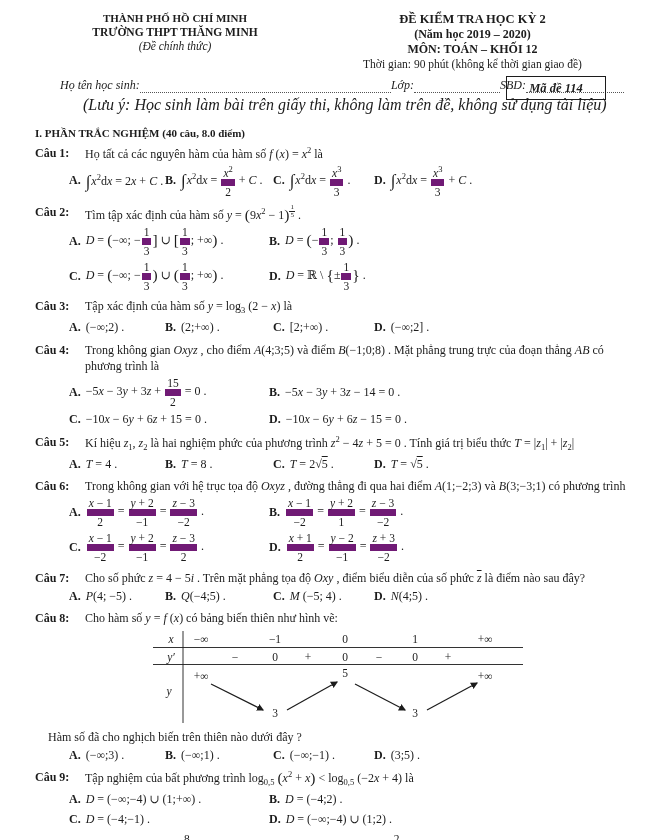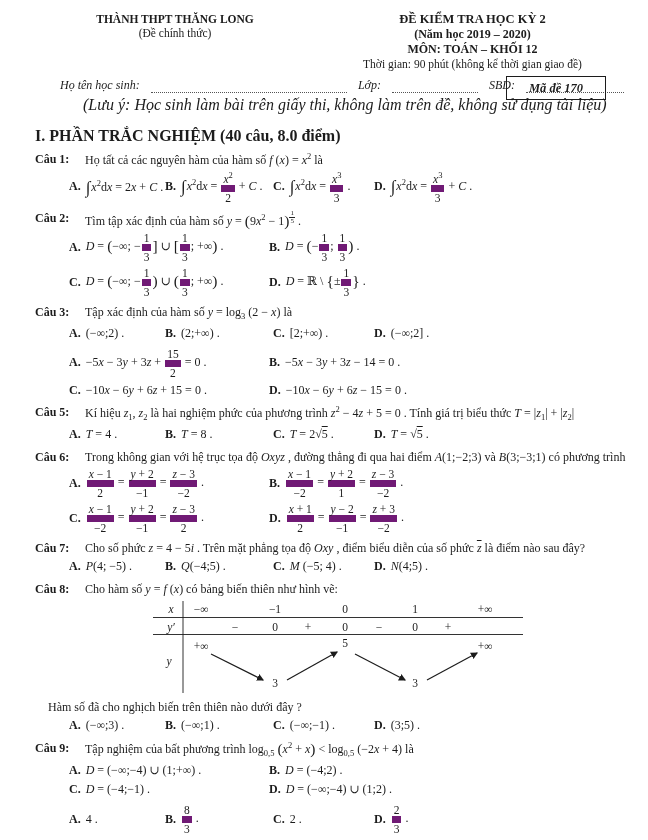--- a/index.html
+++ b/index.html
@@ -5,40 +5,40 @@
   html,body{margin:0;padding:0;background:#fff;}
   body{width:648px;height:840px;overflow:hidden;color:#1c1c1c;
        font-family:"Liberation Serif","DejaVu Serif",serif;font-size:12px;}
   .page{position:relative;box-sizing:border-box;width:648px;height:840px;
         padding:12px 18px 0 35px;}
   
   .hdr{display:flex;}
   .h-left{width:280px;text-align:center;line-height:1.22;}
   .h-right{width:315px;text-align:center;line-height:1.22;}
   .b{font-weight:bold;}
-  .it{}
+  .it{font-style:italic;}
   .h-left .l1,.h-left .l2{font-size:11px;}
   .h-left .l3{font-size:11.5px;}
   .h-left .l4{font-size:11.5px;}
   .h-right .l1{font-size:12.5px;}
   .h-right .l2,.h-right .l3{font-size:12px;}
   .h-right .l4{font-size:11.5px;}
   
-  .student{display:flex;align-items:flex-end;font-style:italic;margin:7px 6px 0 25px;font-size:12px;gap:11px;}
+  .student{display:flex;align-items:flex-end;font-style:italic;margin:7px 6px 0 25px;font-size:12px;}
   .ld{border-bottom:1.2px dotted #555;height:12px;}
   .ld.grow{flex:1;}
   .ld.w1{width:86px;}
   .ld.w2{width:98px;}
   .lbl{white-space:nowrap;}
   
   .note{font-style:italic;margin:3px 0 0 48px;font-size:16px;}
   .code-box{position:absolute;top:76px;right:42px;width:98px;height:22px;
             border:1.4px solid #1c1c1c;text-align:center;line-height:22px;
             font-weight:bold;font-style:italic;font-size:12.5px;}
-  .section-title{font-weight:bold;font-size:16px;margin-top:13px;}
+  .section-title{font-weight:bold;font-size:11px;margin-top:13px;}
   
   .q{margin-top:6px;}
   .q-head{display:flex;line-height:1.35;}
   .q-label{font-weight:bold;flex:0 0 50px;}
   .q-text{flex:1;}
   .q-follow{margin:3px 0 0 13px;}
   .opts{margin-left:34px;margin-top:3px;}
   .opts.row4{display:grid;grid-template-columns:96px 108px 101px auto;align-items:center;}
   .opts.grid2{display:grid;grid-template-columns:200px auto;row-gap:4px;align-items:center;}
   .opt{display:flex;align-items:center;white-space:nowrap;line-height:1.3;}
@@ -58,21 +58,22 @@
   .ov{text-decoration:overline;}
   .bbt{margin:4px 0 0 118px;}
 </style>
 </head>
 <body>
 
 <div class="page">
 
   <div class="hdr">
     <div class="h-left">
-      <div class="l3 b">THÀNH THPT THĂNG LONG</div>
+      <div class="l2 b">THÀNH PHỐ HỒ CHÍ MINH</div>
+      <div class="l3 b">TRƯỜNG THPT THĂNG MINH</div>
       <div class="l4 it">(Đề chính thức)</div>
     </div>
     <div class="h-right">
       <div class="l1 b">ĐỀ KIỂM TRA HỌC KỲ 2</div>
       <div class="l2 b">(Năm học 2019 – 2020)</div>
       <div class="l3 b">MÔN: TOÁN – KHỐI 12</div>
       <div class="l4">Thời gian: 90 phút (không kể thời gian giao đề)</div>
     </div>
   </div>
 
@@ -81,21 +82,21 @@
     <span class="ld grow"></span>
     <span class="lbl">Lớp:</span>
     <span class="ld w1"></span>
     <span class="lbl">SBD:</span>
     <span class="ld w2"></span>
   </div>
 
   <div class="note">(Lưu ý: Học sinh làm bài trên giấy thi, không làm trên đề, không sử dụng tài liệu)</div>
 
   <div class="code-box">
-    <span>Mã đề 170</span>
+    <span>Mã đề 114</span>
   </div>
 
   <div class="section-title">I. PHẦN TRẮC NGHIỆM (40 câu, 8.0 điểm)</div>
 
   <div>
       <div class="q">
         <div class="q-head">
           <span class="q-label">Câu 1:</span>
           <span class="q-text">Họ tất cả các nguyên hàm của hàm số <i>f</i> (<i>x</i>) = <i>x</i><sup>2</sup> là</span>
         </div>
@@ -160,20 +161,24 @@
             <b class="opt-label">C.</b>
             <span class="opt-body">[2;+∞) .</span>
           </span>
           <span class="opt">
             <b class="opt-label">D.</b>
             <span class="opt-body">(−∞;2] .</span>
           </span>
         </div>
       </div>
       <div class="q">
+        <div class="q-head">
+          <span class="q-label">Câu 4:</span>
+          <span class="q-text">Trong không gian <i>Oxyz</i> , cho điểm <i>A</i>(4;3;5) và điểm <i>B</i>(−1;0;8) . Mặt phẳng trung trực của đoạn thẳng <i>AB</i> có phương trình là</span>
+        </div>
         <div class="opts grid2">
           <span class="opt">
             <b class="opt-label">A.</b>
             <span class="opt-body">−5<i>x</i> − 3<i>y</i> + 3<i>z</i> + <span class="fr"><span class="n">15</span><span class="d">2</span></span> = 0 .</span>
           </span>
           <span class="opt">
             <b class="opt-label">B.</b>
             <span class="opt-body">−5<i>x</i> − 3<i>y</i> + 3<i>z</i> − 14 = 0 .</span>
           </span>
           <span class="opt">

